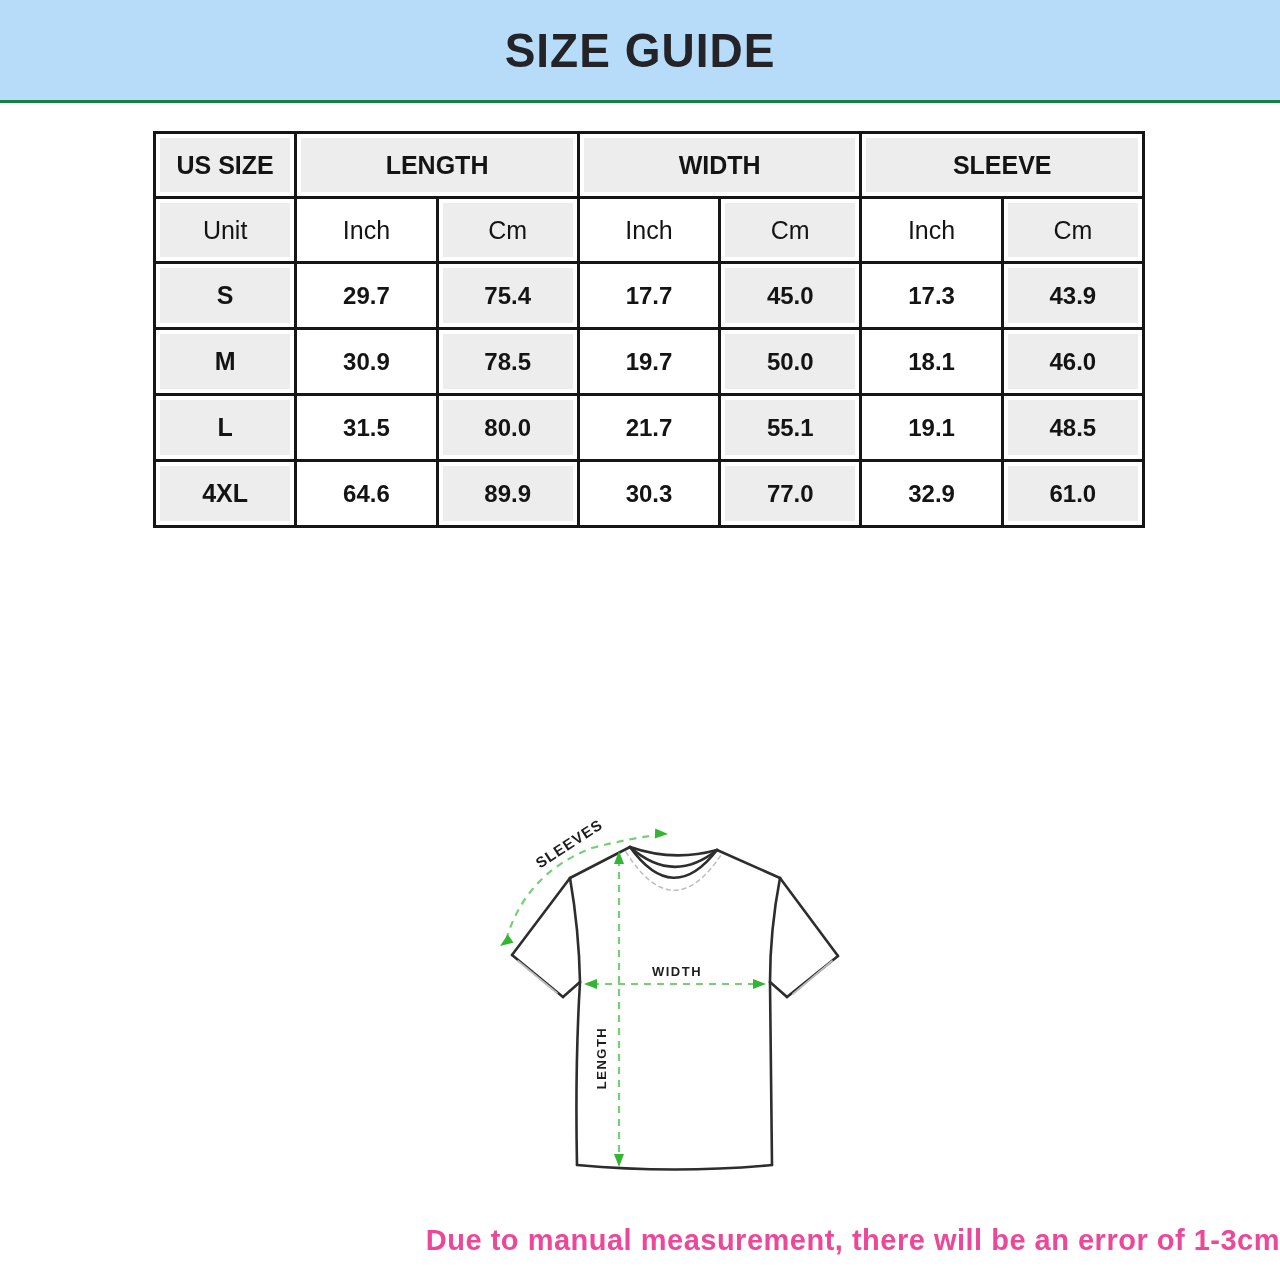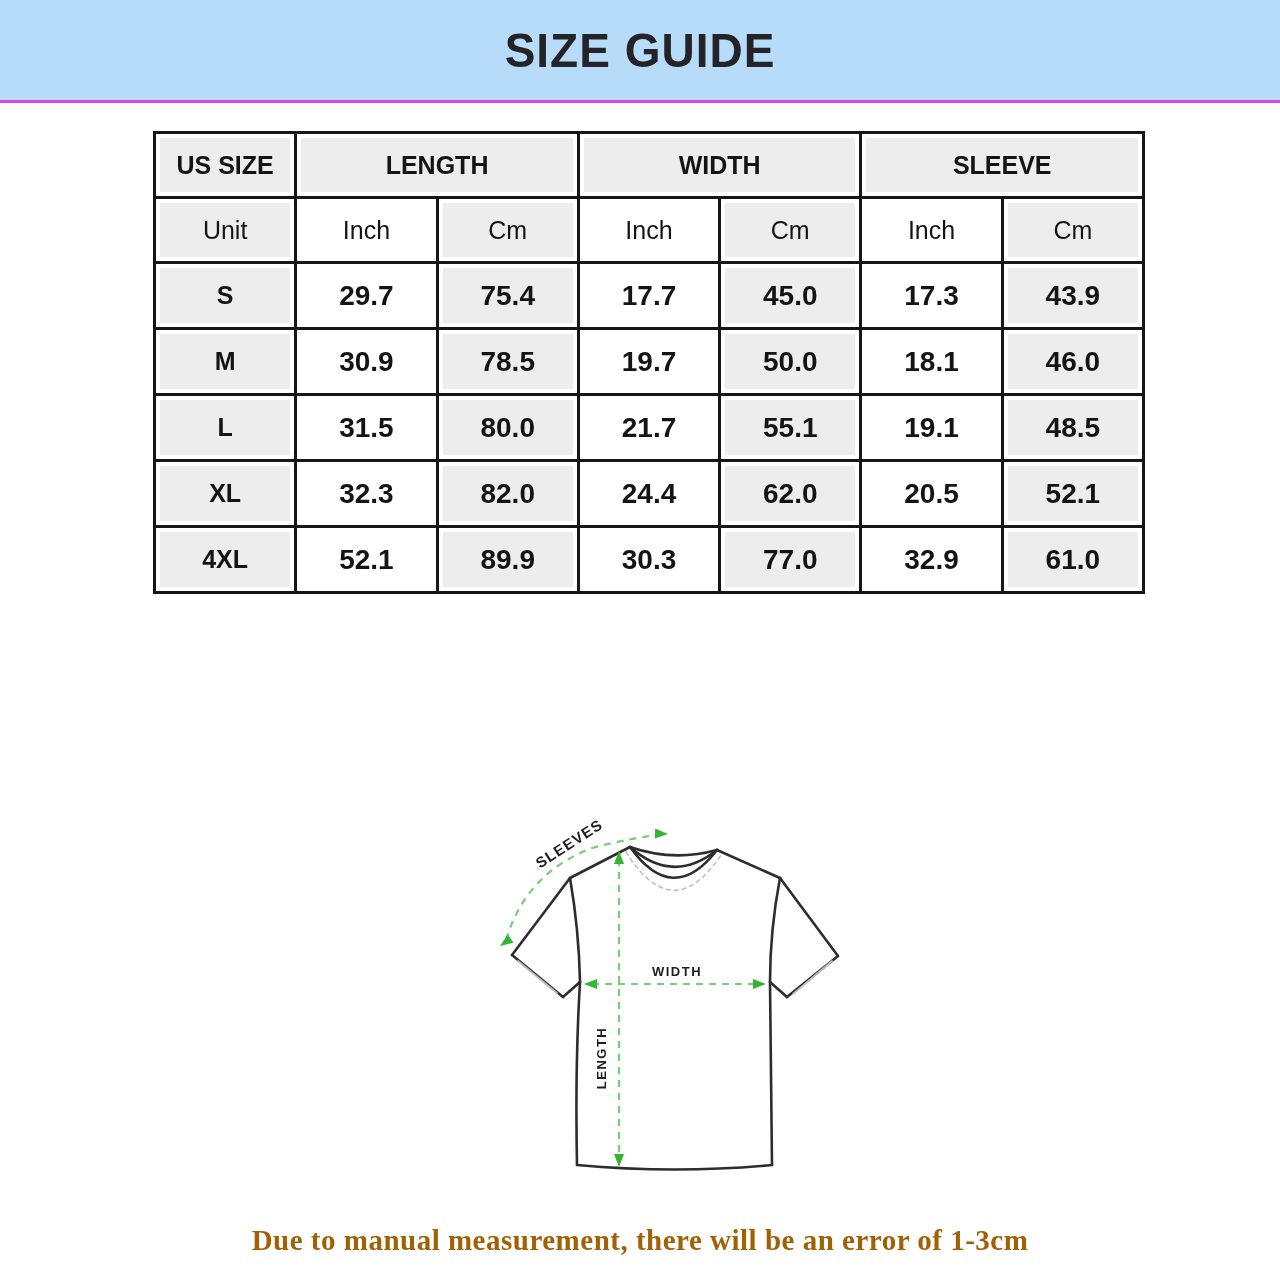--- a/index.html
+++ b/index.html
@@ -3,53 +3,53 @@
 <meta charset="utf-8">
 <style>
   html,body{margin:0;padding:0;}
   body{
     width:1280px;height:1280px;background:#ffffff;position:relative;
     font-family:"Liberation Sans", sans-serif;overflow:hidden;
   }
   
   .banner{
     position:absolute;left:0;top:0;width:100%;height:100px;
-    background:#b6dcfa;border-bottom:3px solid #d946ef;
+    background:#b6dcfa;border-bottom:3px solid #15803d;
     display:flex;align-items:center;justify-content:center;
   }
   .banner-title{
     font-size:46px;font-weight:bold;color:#242428;letter-spacing:1px;
     transform:scaleY(1.06);margin:0;
   }
   
   .size-table{
     position:absolute;left:153px;top:131px;width:992px;
     border-collapse:collapse;table-layout:fixed;
   }
   .size-table th,.size-table td{
     border:3px solid #161616;text-align:center;vertical-align:middle;
     color:#141414;padding:0;background:#ffffff;
   }
   .size-table .grow th{height:62px;font-size:25px;font-weight:bold;}
   .size-table .urow td{height:62px;font-size:25px;font-weight:normal;}
-  .size-table .drow td{height:63px;font-size:28px;font-weight:600;}
+  .size-table .drow td{height:63px;font-size:24px;font-weight:600;}
   .size-table .drow td.szcell{font-size:25px;font-weight:bold;}
   .shade{
     background:#ededed !important;
     box-shadow:inset 0 0 0 4px #ffffff;
   }
   
   .diagram{position:absolute;left:480px;top:815px;width:420px;height:400px;}
   .diagram text{
     font-family:"Liberation Sans", sans-serif;font-weight:bold;fill:#1e1e1e;
   }
   
   .note{
-    position:absolute;left:0;top:1224px;width:100%;text-align:center;
-    font-size:29px;font-weight:bold;color:#a16207;letter-spacing:0.5px;font-family:Liberation Serif, serif;
+    position:absolute;left:0;top:1224px;width:100%;text-align:right;
+    font-size:29px;font-weight:bold;color:#ec4899;letter-spacing:0.5px;
   }
 </style>
 </head>
 <body>
 
 <div class="banner">
   <h1 class="banner-title">SIZE GUIDE</h1>
 </div>
 
 <table class="size-table">
@@ -90,31 +90,22 @@
   <tr class="drow">
     <td class="shade szcell">L</td>
     <td>31.5</td>
     <td class="shade">80.0</td>
     <td>21.7</td>
     <td class="shade">55.1</td>
     <td>19.1</td>
     <td class="shade">48.5</td>
   </tr>
   <tr class="drow">
-    <td class="shade szcell">XL</td>
-    <td>32.3</td>
-    <td class="shade">82.0</td>
-    <td>24.4</td>
-    <td class="shade">62.0</td>
-    <td>20.5</td>
-    <td class="shade">52.1</td>
-  </tr>
-  <tr class="drow">
     <td class="shade szcell">4XL</td>
-    <td>52.1</td>
+    <td>64.6</td>
     <td class="shade">89.9</td>
     <td>30.3</td>
     <td class="shade">77.0</td>
     <td>32.9</td>
     <td class="shade">61.0</td>
   </tr>
 </tbody>
   </table>
 
 <svg class="diagram" viewBox="0 0 420 400">

